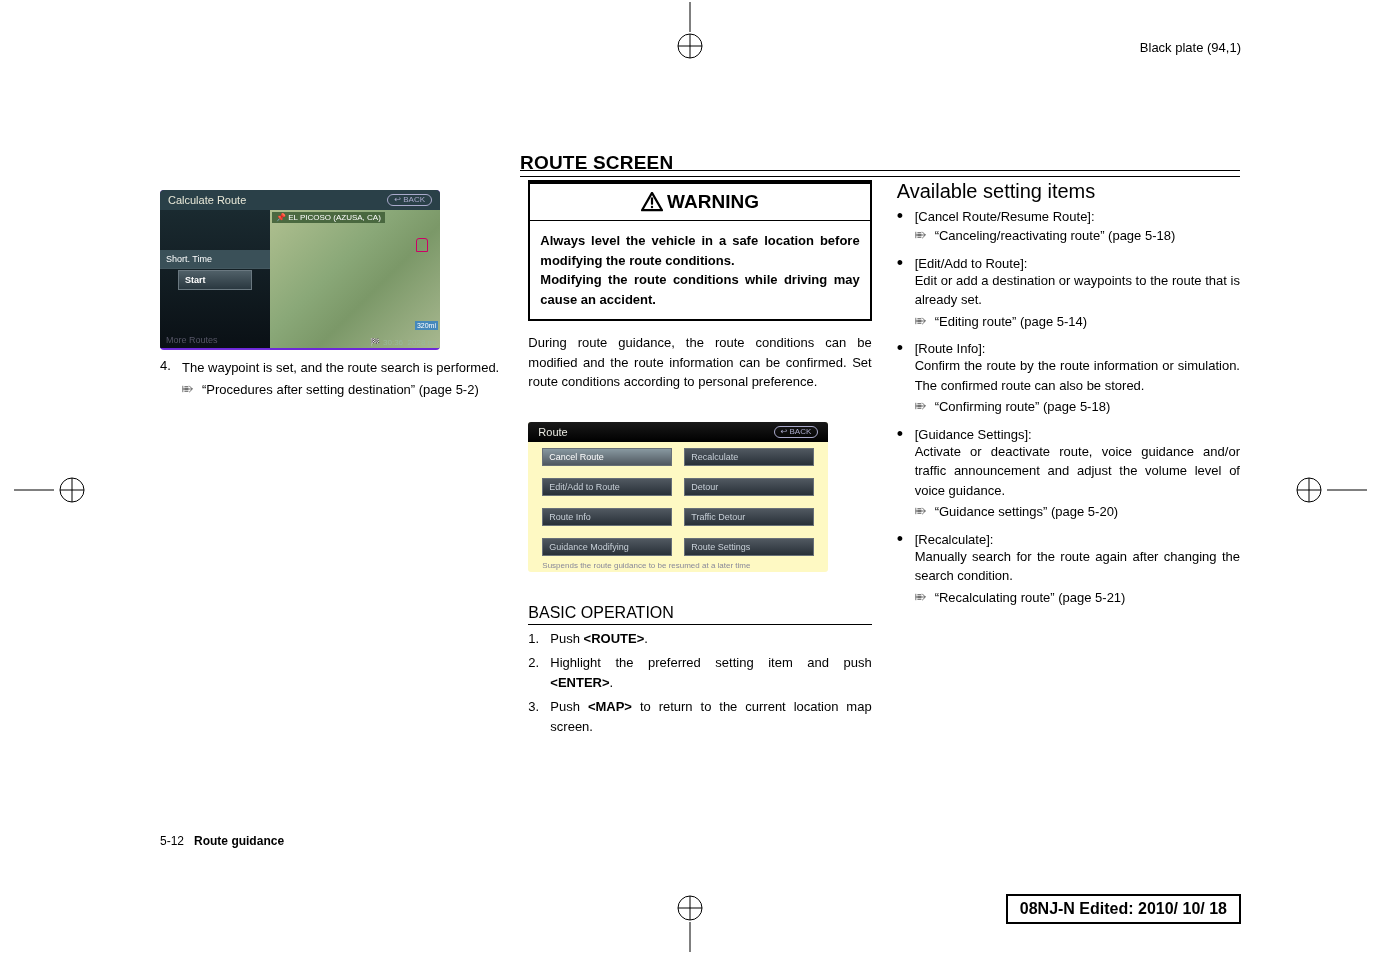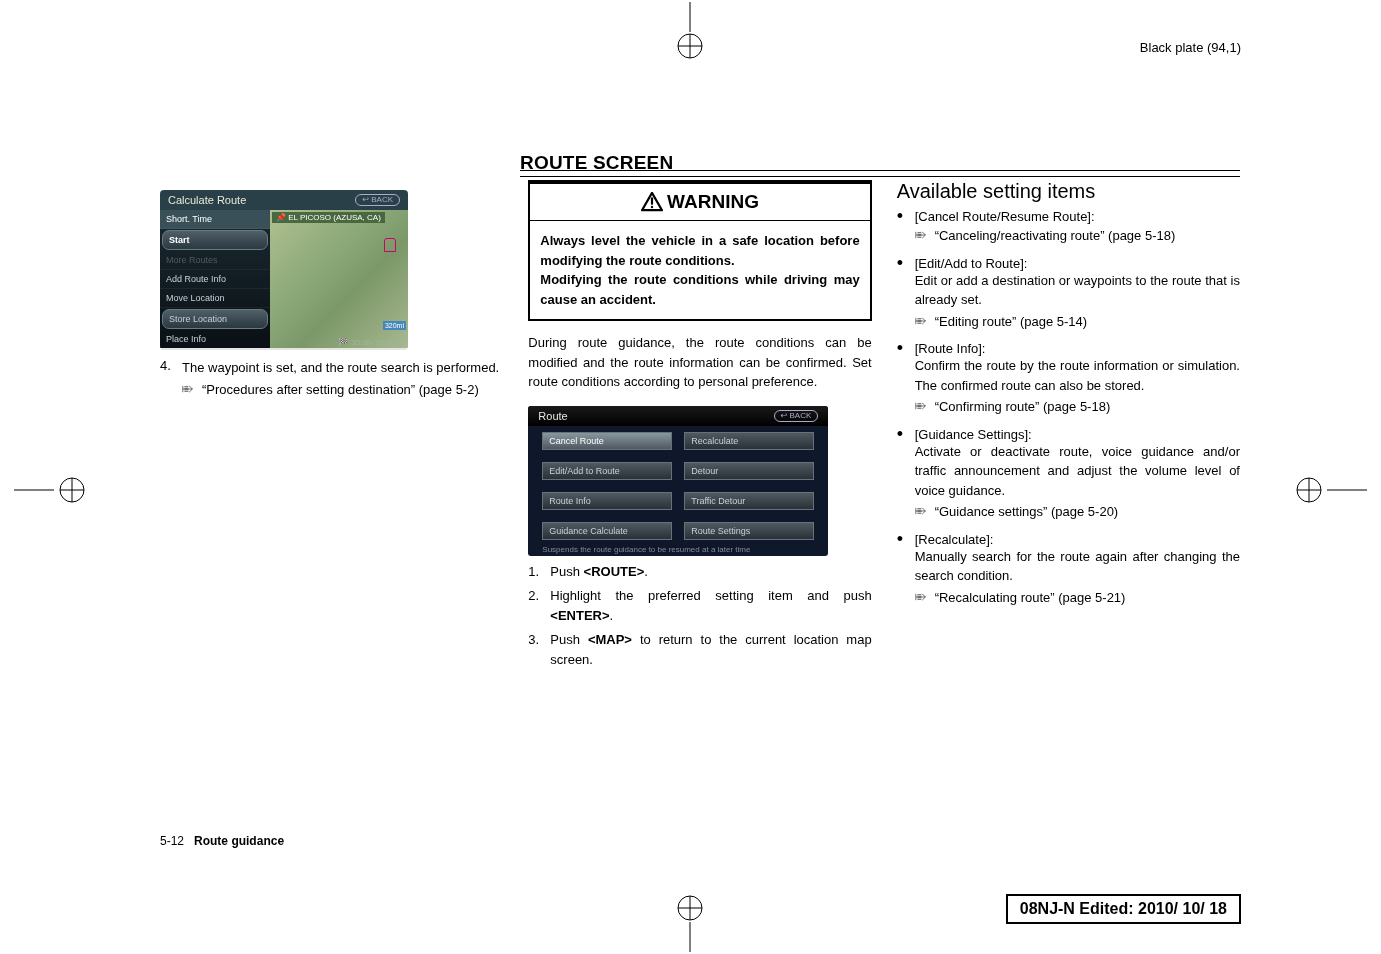--- a/index.html
+++ b/index.html
@@ -28,23 +28,23 @@
       top: 130px;
       left: 160px;
       width: 1080px;
       height: 720px;
       display: flex;
       gap: 25px;
     }
     .col { flex: 1; display: flex; flex-direction: column; }
     .col1 { padding-top: 60px; }
     .screenshot {
-      width: 248px;
+      width: 280px;
       height: 160px;
-      background: #e5e5e5;
+      background: #6d28d9;
       border-radius: 4px;
       overflow: hidden;
       font-size: 10px;
       color: #ddd;
       position: relative;
     }
     .ss-header {
       background: #2a4048;
       padding: 4px 8px;
       color: #e8e8d8;
@@ -64,23 +64,24 @@
       width: 110px;
       background: linear-gradient(#1a2a30, #0a1015);
       display: flex;
       flex-direction: column;
     }
     .ss-item {
       padding: 4px 6px;
       color: #c8d0d8;
       font-size: 9px;
       border-bottom: 1px solid rgba(255,255,255,0.05);
+      margin-top: 40px;
     }
     .ss-item.hl { background: #3a5058; color: #fff; }
-    .ss-item.btn { background: linear-gradient(#506068, #2a3840); border: 1px solid #6a7880; margin: 1px 2px; border-radius: 7px; }
+    .ss-item.btn { background: linear-gradient(#506068, #2a3840); border: 1px solid #6a7880; margin: 1px 18px; border-radius: 0; }
     .ss-item.dim { color: #556; }
     .ss-map {
       flex: 1;
       background: linear-gradient(135deg, #b0c090 0%, #8aa878 40%, #7b9868 60%, #a8b890 100%);
       position: relative;
     }
     .ss-map::before {
       content: "";
       position: absolute;
       top: 28px; right: 12px;
@@ -146,23 +147,23 @@
       padding: 10px 10px;
       font-weight: bold;
       text-align: justify;
       line-height: 1.5;
       font-size: 13px;
     }
     .para { text-align: justify; line-height: 1.5; margin-bottom: 8px; }
     .screenshot2 {
       width: 300px;
       height: 150px;
-      background: #0f172a;
+      background: #fef9c3;
       border-radius: 3px;
-      margin: 6px 0;
+      margin: 22px 0;
       color: #d0d8e0;
       font-size: 10px;
       overflow: hidden;
     }
     .ss2-header {
       color: #e8e8e0;
       padding: 4px 10px;
       font-size: 11px;
       display: flex;
       justify-content: space-between;
@@ -324,25 +325,26 @@
         <span>Route</span>
         <span class="ss-back">↩ <span>BACK</span></span>
       </div>
       <div class="ss2-grid">
         <div class="ss2-cell hl">Cancel Route</div>
         <div class="ss2-cell">Recalculate</div>
         <div class="ss2-cell">Edit/Add to Route</div>
         <div class="ss2-cell">Detour</div>
         <div class="ss2-cell">Route Info</div>
         <div class="ss2-cell">Traffic Detour</div>
-        <div class="ss2-cell">Guidance Calculate</div>
+        <div class="ss2-cell">Guidance Modifying</div>
         <div class="ss2-cell">Route Settings</div>
       </div>
       <div class="ss2-foot">Suspends the route guidance to be resumed at a later time</div>
     </div>
+    <div class="heading2">BASIC OPERATION</div>
     <ol class="numbered" id="steps-list">
         <li>
           <span class="num">1.</span>
           <span class="txt">Push <b>&lt;ROUTE&gt;</b>.</span>
         </li>
         <li>
           <span class="num">2.</span>
           <span class="txt">Highlight the preferred setting item and push <b>&lt;ENTER&gt;</b>.</span>
         </li>
         <li>

